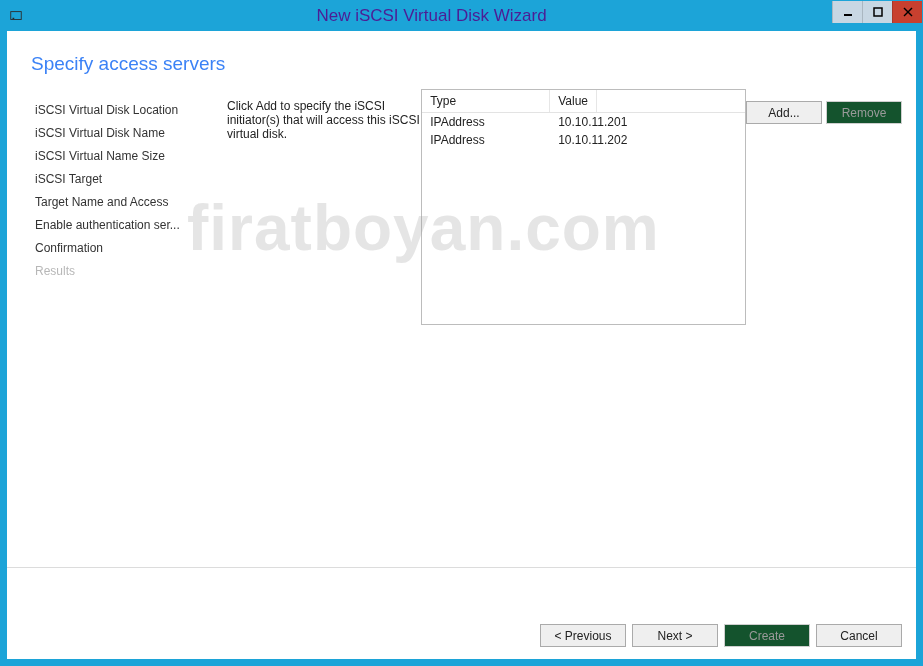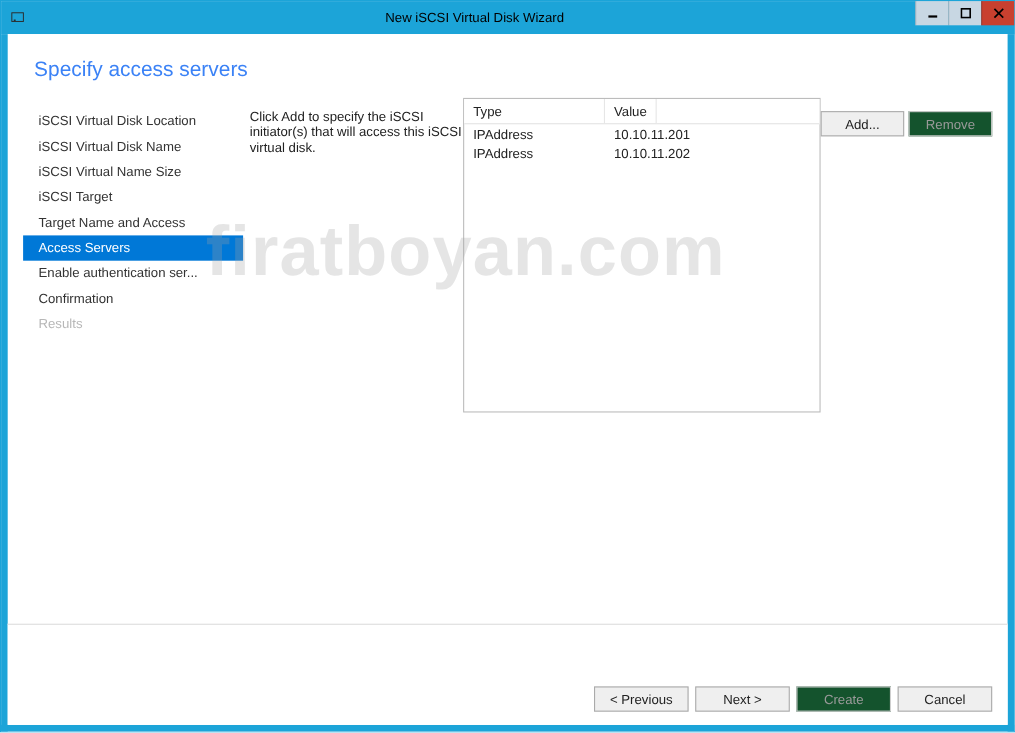--- a/index.html
+++ b/index.html
@@ -2,42 +2,42 @@
 <html><head>
   <meta charset="utf-8">
   <style>
     * { box-sizing: border-box; margin: 0; padding: 0; font-family: "Segoe UI", Tahoma, sans-serif; font-size: 12px; }
     body { background: #fff; width: 923px; height: 666px; overflow: hidden; position: relative; }
 
     .window-outer { width: 923px; height: 666px; border: 1px solid #1ca4d8; background: #fff; display: flex; flex-direction: column; }
     .titlebar { height: 30px; background: #1ca4d8; display: flex; align-items: stretch; }
     .titlebar-left { width: 30px; display: flex; align-items: center; justify-content: center; }
     .titlebar-left svg { width: 14px; height: 14px; }
-    .titlebar-title { flex: 1; text-align: center; color: #000000; font-size: 12px; line-height: 30px; }
+    .titlebar-title { flex: 1; text-align: center; color: #4c1d95; font-size: 17px; line-height: 30px; }
     .titlebar-buttons { display: flex; }
     .tb-btn { width: 30px; height: 22px; display: flex; align-items: center; justify-content: center; border-left: 1px solid rgba(0,0,0,.15); background: #c8d7e3; margin-top: 0; }
     .tb-btn.close { background: #c8402f; }
     .tb-btn svg { width: 10px; height: 10px; }
 
     .frame-inner { flex: 1; border: 6px solid #1ca4d8; border-top: 0; background: #fff; display: flex; flex-direction: column; position: relative; }
 
     .content-area { flex: 1; display: flex; flex-direction: column; }
 
     .heading { color: #3b82f6; font-size: 19px; font-weight: 400; padding: 22px 0 14px 24px; }
 
     .body-row { flex: 1; display: flex; padding: 0 14px 0 0; }
 
     .sidebar { width: 200px; margin-left: 14px; padding-top: 10px; }
     .side-item { height: 23px; line-height: 23px; padding: 0 14px; color: #333; cursor: pointer; white-space: nowrap; overflow: hidden; text-overflow: ellipsis; }
     .side-item.active { background: #0078d7; color: #fff; }
     .side-item.disabled { color: #b7b7b7; cursor: default; }
 
     .main { flex: 1; padding-left: 6px; display: flex; flex-direction: row; }
     .instruction { color: #222; padding: 10px 0 6px 0; }
-    .grid-box { border: 1px solid #bcbcbc; height: 286px; background: #fff; display: flex; flex-direction: column; }
+    .grid-box { border: 1px solid #bcbcbc; height: 236px; background: #fff; display: flex; flex-direction: column; }
     .grid-header { display: flex; border-bottom: 1px solid #e3e3e3; background: #fff; }
     .grid-header-cell { padding: 4px 8px; color: #222; border-right: 1px solid #e6e6e6; }
     .col-type { width: 128px; }
     .col-value { flex: 1; }
     .col-spacer { width: 148px; border-right: none; }
     .grid-body { flex: 1; overflow: auto; }
     .grid-row { display: flex; }
     .grid-cell { padding: 2px 8px; color: #222; }
 
     .actions-row { margin-top: 12px; display: flex; gap: 4px; }
@@ -86,21 +86,20 @@
       <div class="heading">Specify access servers</div>
 
       <div class="body-row">
 
         <div class="sidebar">
           <div class="side-item"><span>iSCSI Virtual Disk Location</span></div>
           <div class="side-item"><span>iSCSI Virtual Disk Name</span></div>
           <div class="side-item"><span>iSCSI Virtual Name Size</span></div>
           <div class="side-item"><span>iSCSI Target</span></div>
           <div class="side-item"><span>Target Name and Access</span></div>
-          <div class="side-item active"><span>Access Servers</span></div>
           <div class="side-item"><span>Enable authentication ser...</span></div>
           <div class="side-item"><span>Confirmation</span></div>
           <div class="side-item disabled"><span>Results</span></div>
         </div>
 
         <div class="main">
           <div class="instruction">Click Add to specify the iSCSI initiator(s) that will access this iSCSI virtual disk.</div>
 
           <div class="grid-box">
             <div class="grid-header">

